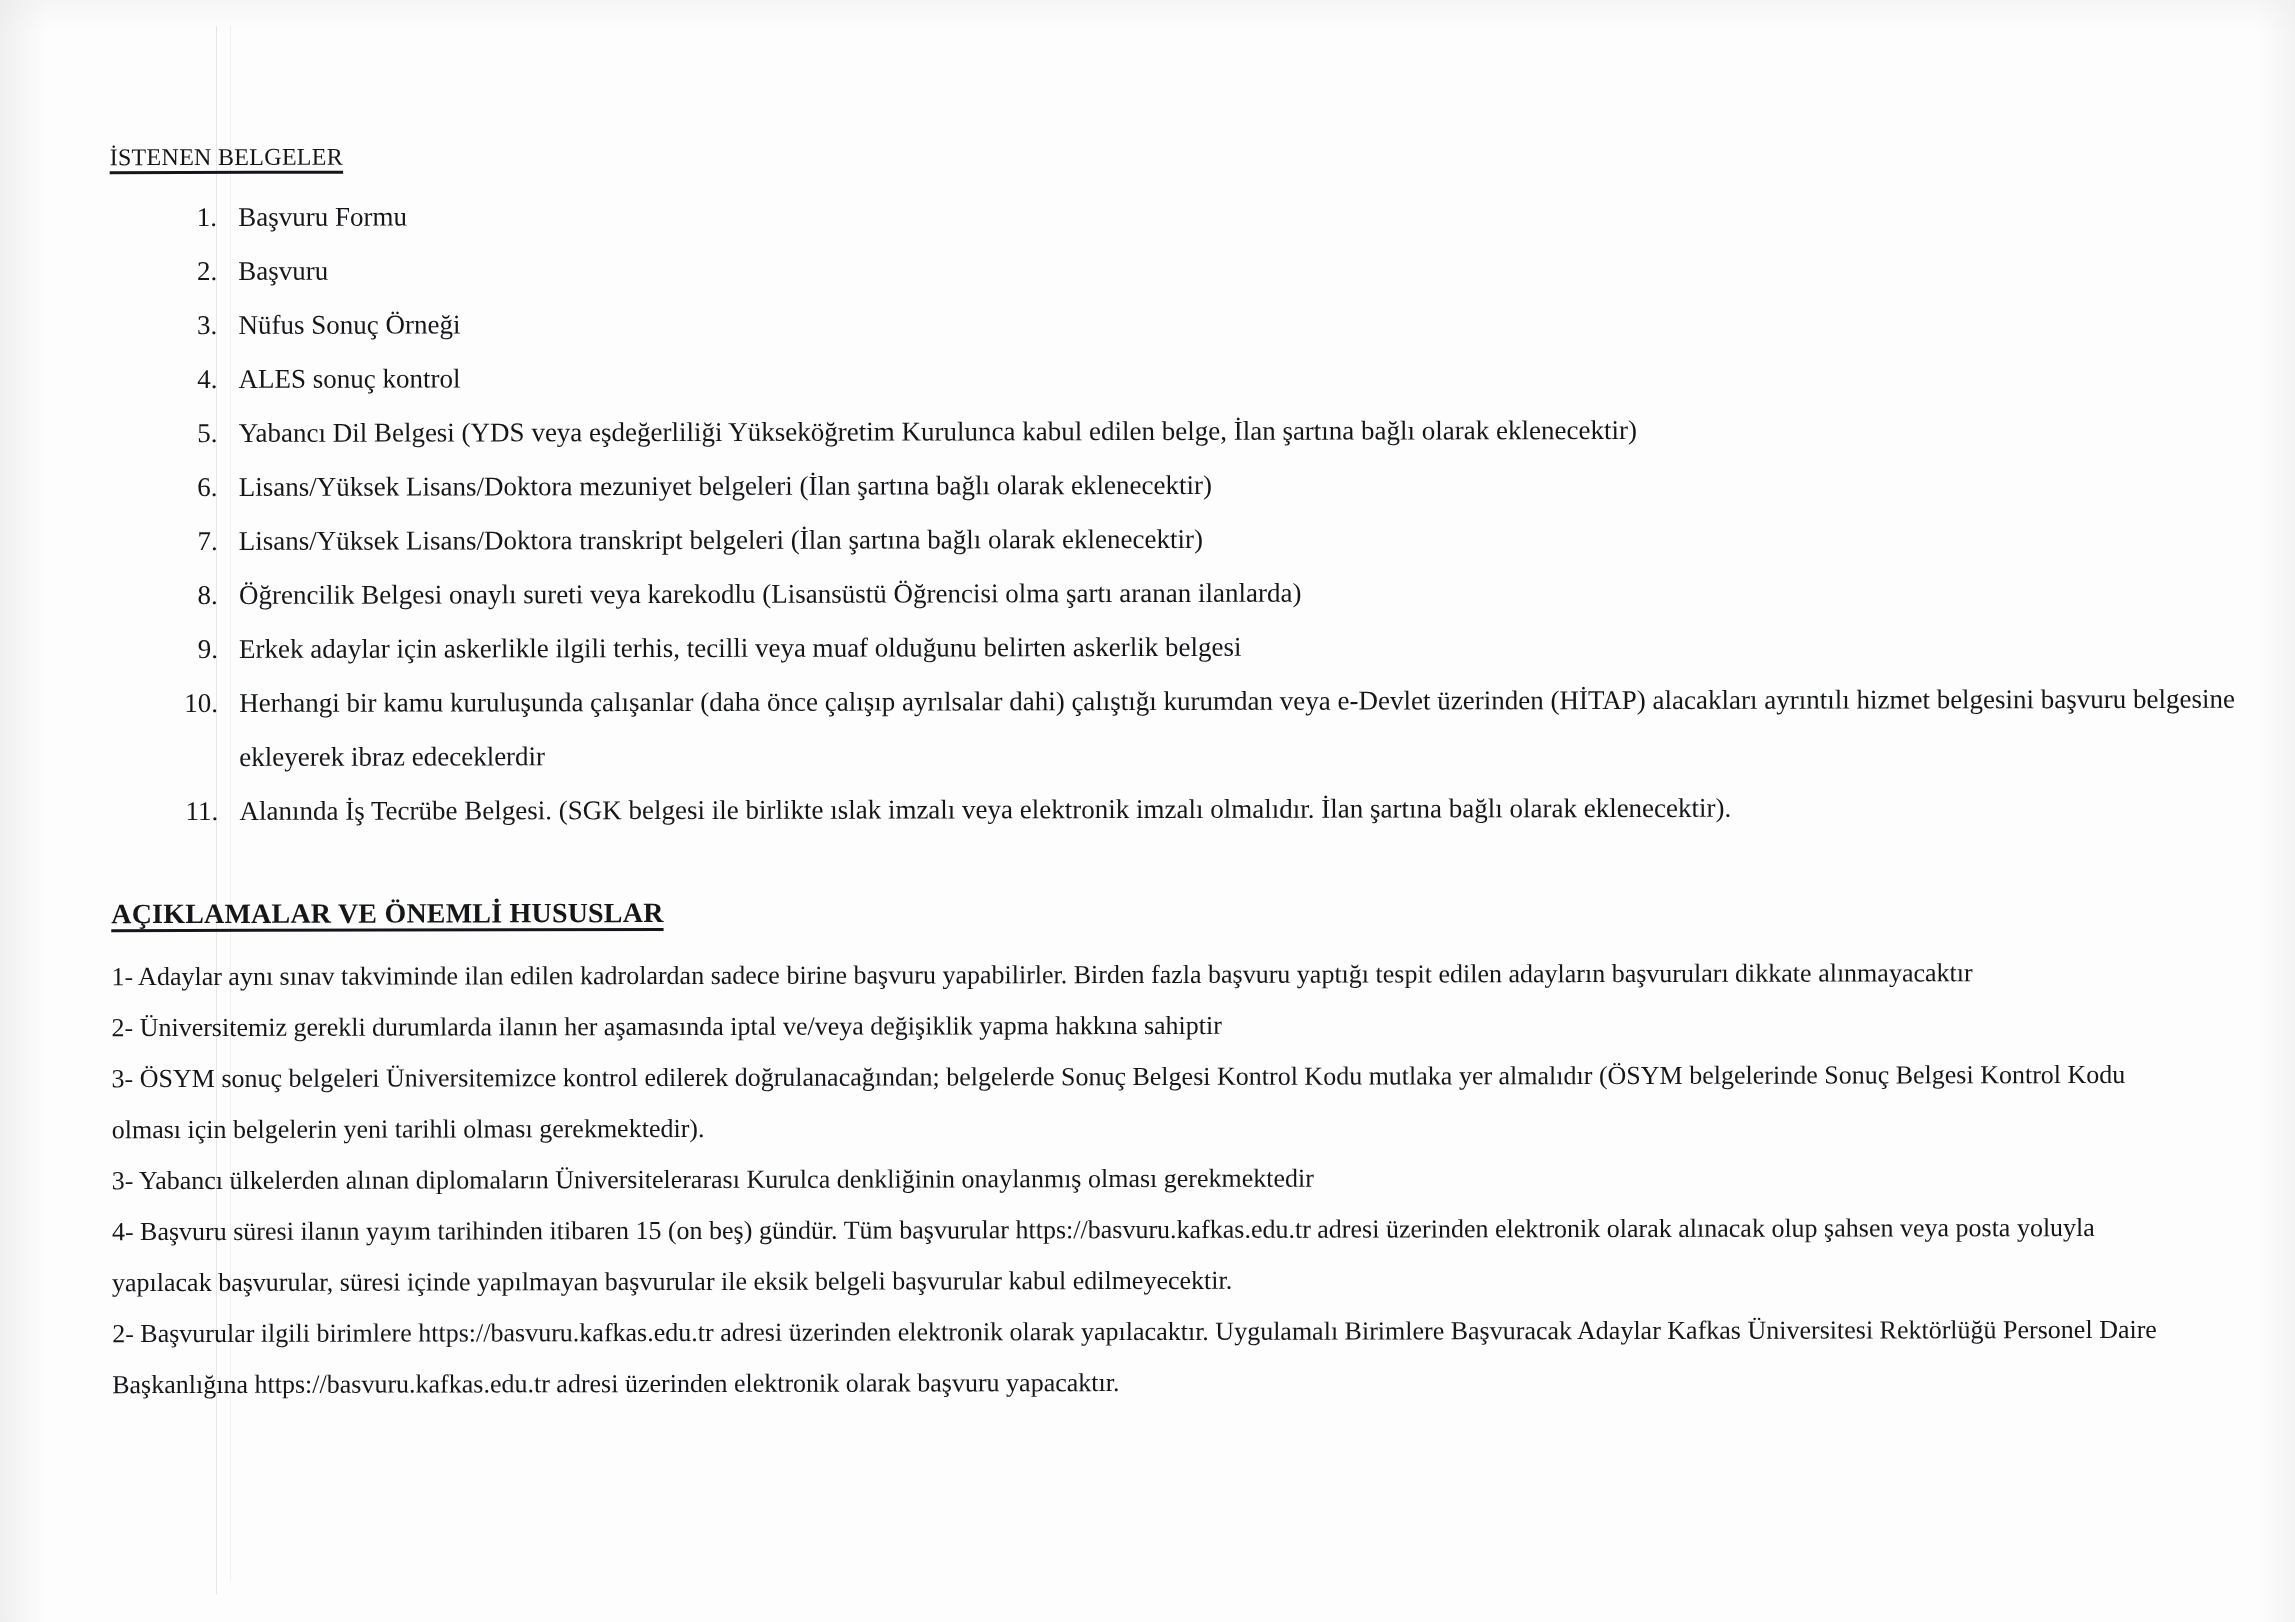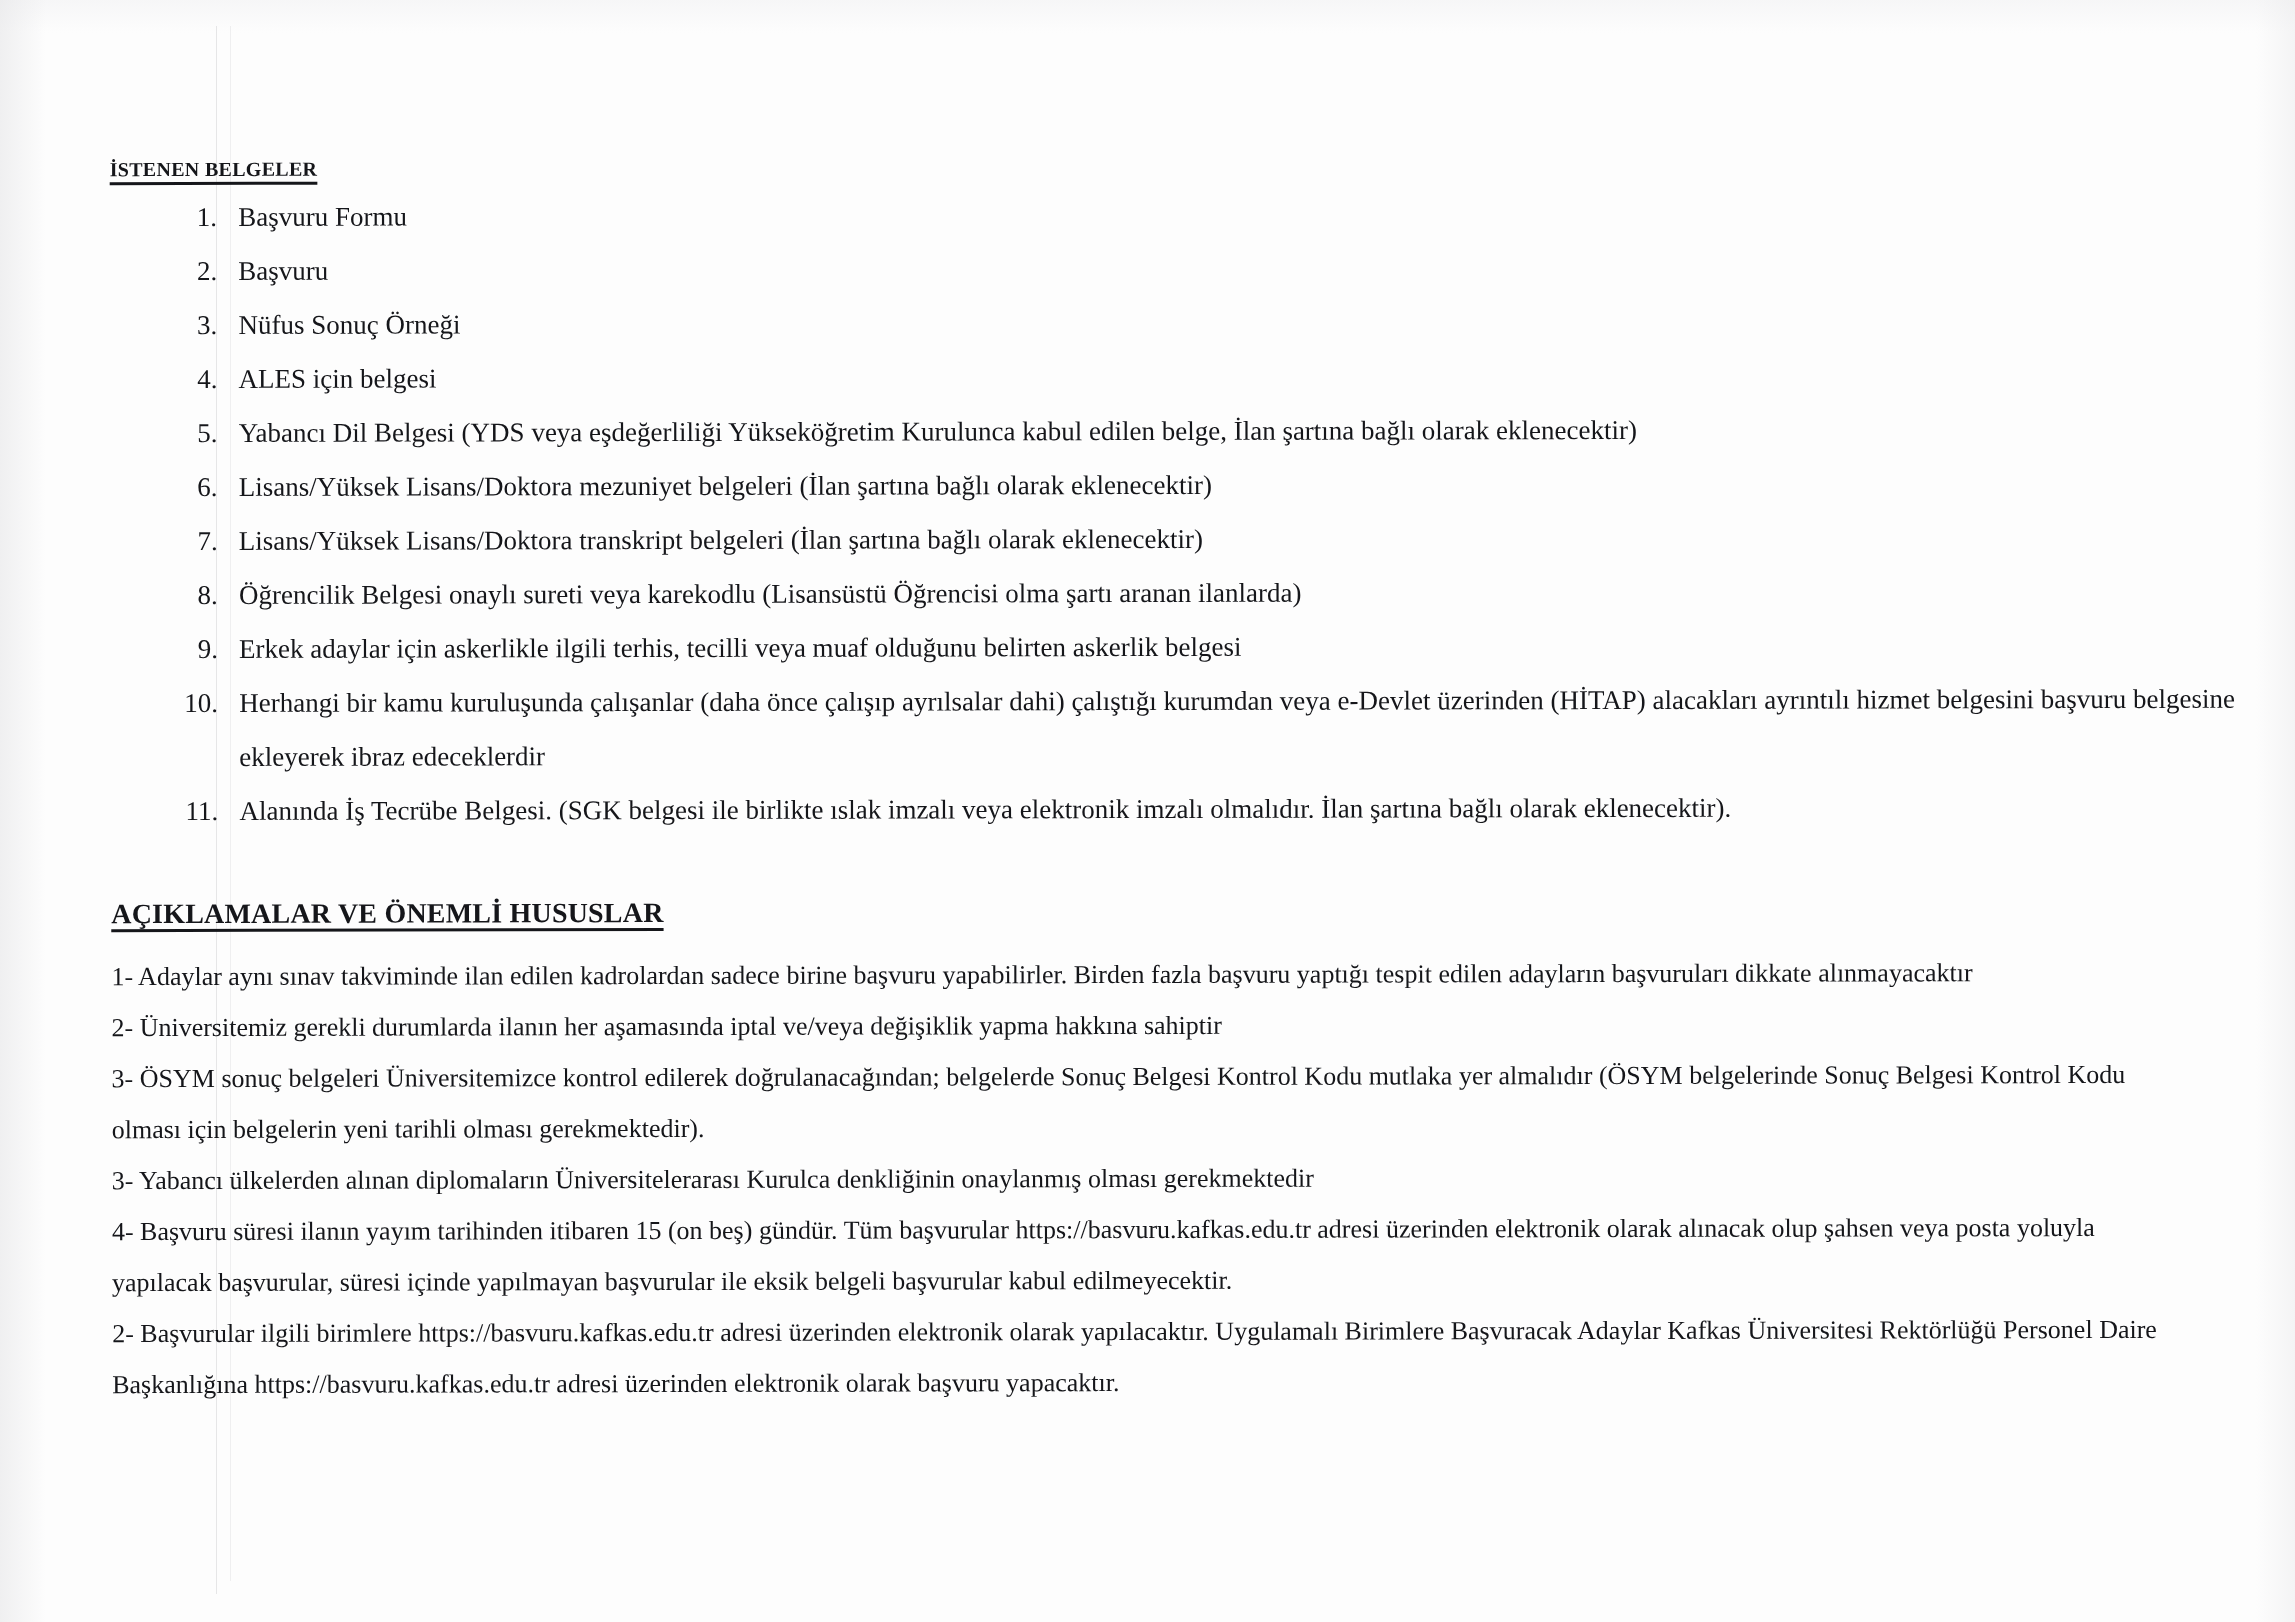--- a/index.html
+++ b/index.html
@@ -43,23 +43,23 @@
     left: 0;
     top: 0;
     width: 2295px;
     height: 1623px;
   }
 
   
   .sec1-title {
     position: absolute;
     left: 110px;
-    top: 156px;
-    font-size: 20px;
-    font-weight: bold;
+    top: 142px;
+    font-size: 24px;
+    font-weight: normal;
     letter-spacing: 0.3px;
     text-decoration: underline;
     text-underline-offset: 5.9px;
     text-decoration-thickness: 2.6px;
     white-space: nowrap;
   }
 
   ol.doclist {
     position: absolute;
     left: 152px;
@@ -122,21 +122,21 @@
 <div class="scan-line b"></div>
 
 <div class="content">
 
   <div class="sec1-title">İSTENEN BELGELER</div>
 
   <ol class="doclist">
     <li><span>Başvuru Formu</span></li>
     <li><span>Başvuru</span></li>
     <li><span>Nüfus Sonuç Örneği</span></li>
-    <li><span>ALES için belgesi</span></li>
+    <li><span>ALES sonuç kontrol</span></li>
     <li><span>Yabancı Dil Belgesi (YDS veya eşdeğerliliği Yükseköğretim Kurulunca kabul edilen belge, İlan şartına bağlı olarak eklenecektir)</span></li>
     <li><span>Lisans/Yüksek Lisans/Doktora mezuniyet belgeleri (İlan şartına bağlı olarak eklenecektir)</span></li>
     <li><span>Lisans/Yüksek Lisans/Doktora transkript belgeleri (İlan şartına bağlı olarak eklenecektir)</span></li>
     <li><span>Öğrencilik Belgesi onaylı sureti veya  karekodlu  (Lisansüstü Öğrencisi olma şartı aranan ilanlarda)</span></li>
     <li><span>Erkek adaylar için askerlikle ilgili terhis, tecilli veya muaf olduğunu belirten askerlik belgesi</span></li>
     <li><span>Herhangi bir kamu kuruluşunda çalışanlar (daha önce çalışıp ayrılsalar dahi) çalıştığı kurumdan veya e-Devlet üzerinden (HİTAP) alacakları ayrıntılı hizmet belgesini başvuru belgesine ekleyerek ibraz edeceklerdir</span></li>
     <li><span>Alanında İş Tecrübe Belgesi. (SGK belgesi ile birlikte ıslak imzalı veya elektronik imzalı olmalıdır. İlan şartına bağlı olarak eklenecektir).</span></li>
   </ol>
 
   <div class="sec2-title">AÇIKLAMALAR VE ÖNEMLİ HUSUSLAR</div>

